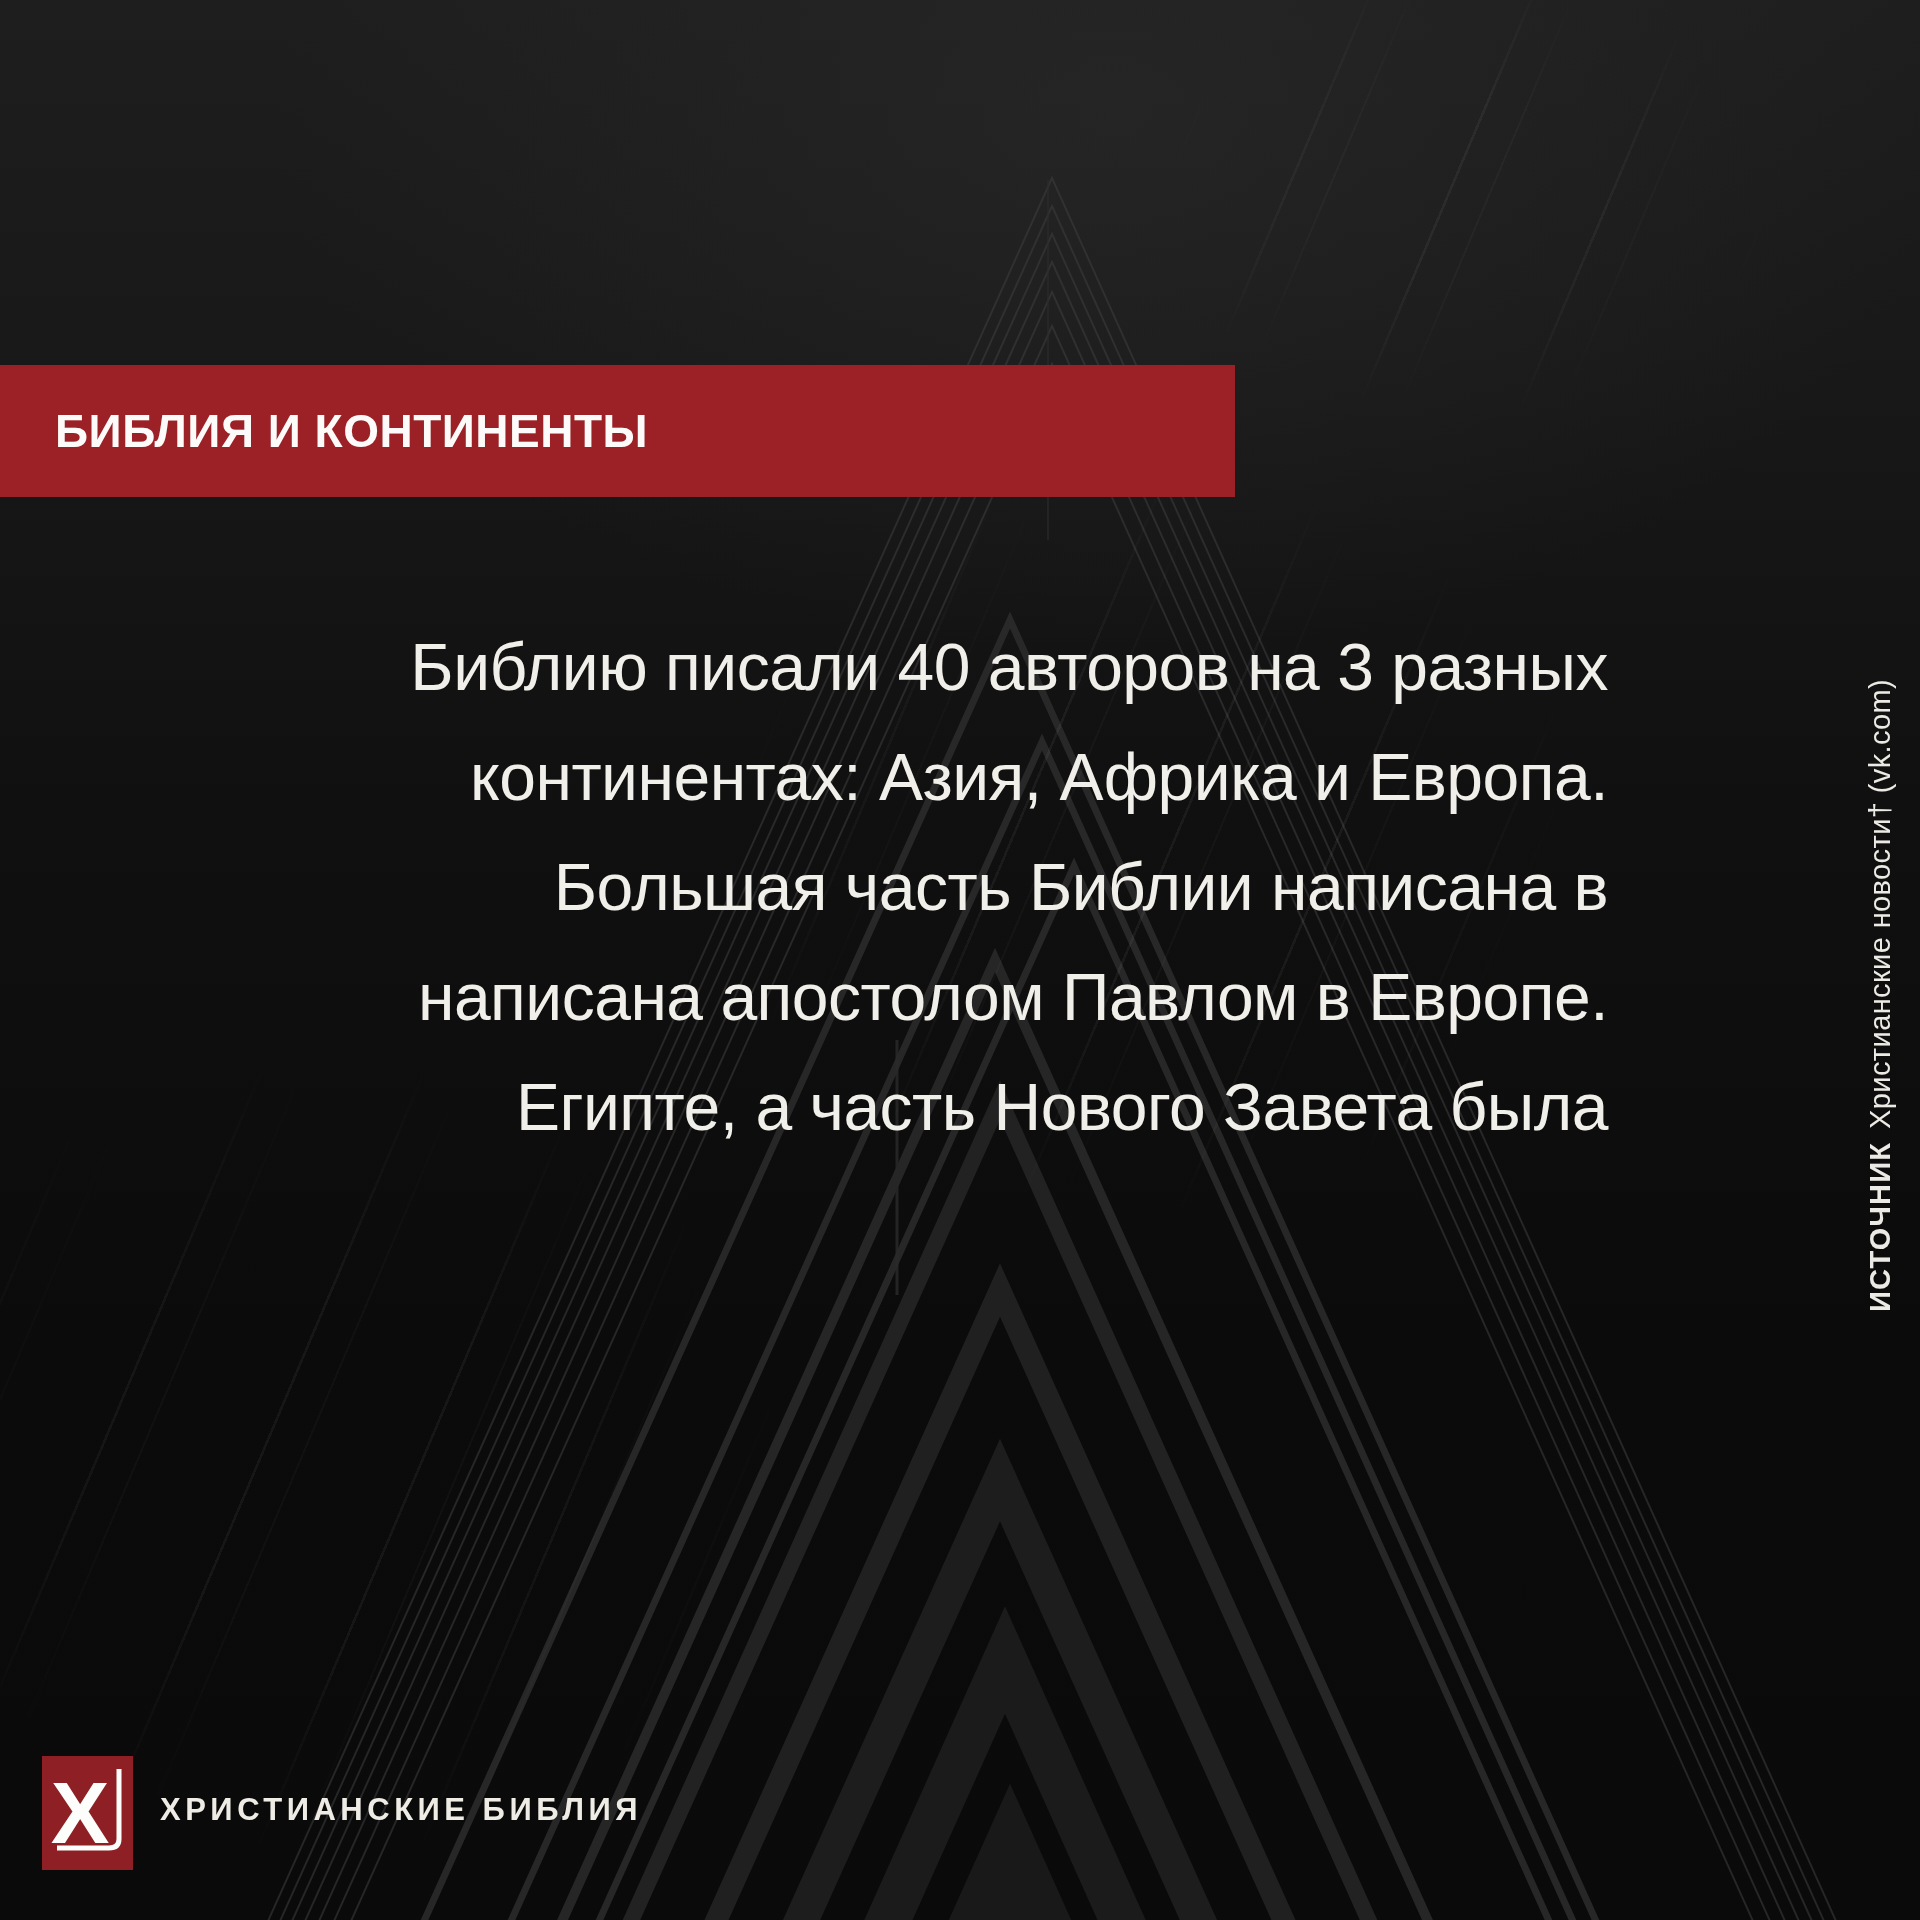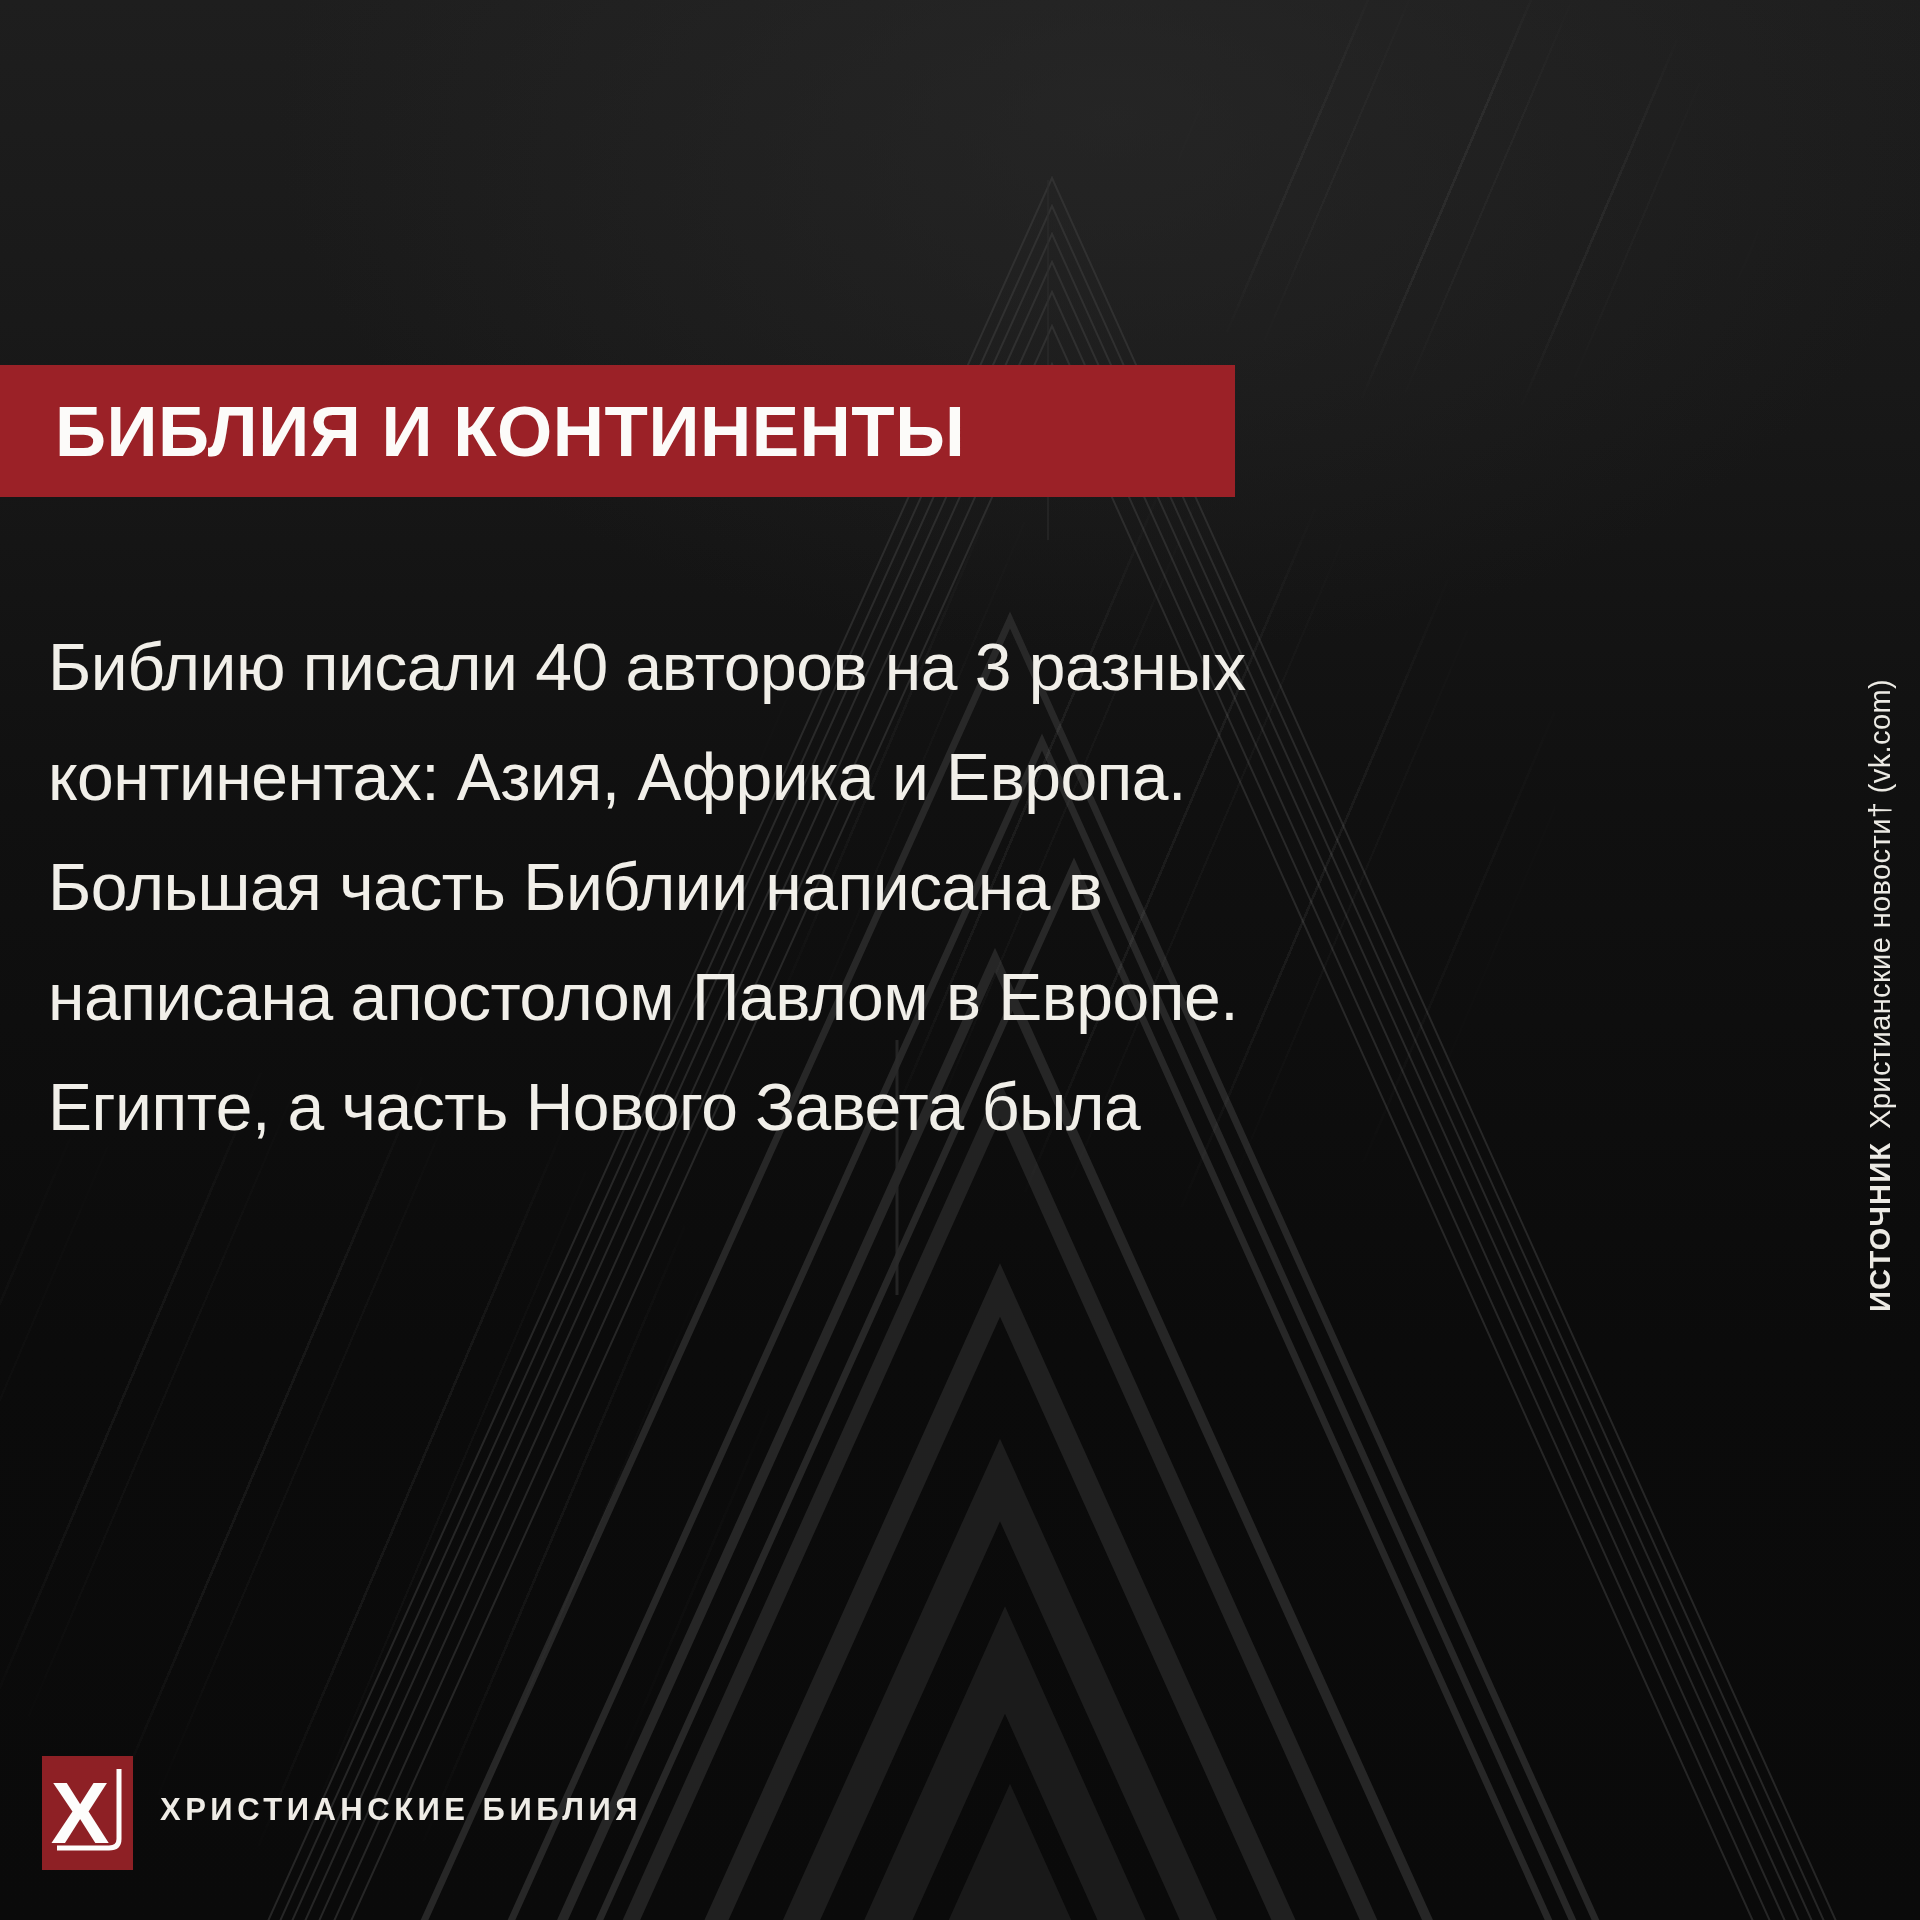--- a/index.html
+++ b/index.html
@@ -29,27 +29,27 @@
             mask-image:radial-gradient(ellipse 420px 300px at 76% 10%, #000 30%, transparent 78%);
   }
 
   .banner{
     position:absolute;left:0;top:365px;width:1235px;height:132px;
     background:#9b2127;
     display:flex;align-items:center;
   }
   .banner-title{
     padding-left:55px;
-    font-size:71px;font-weight:700;letter-spacing:.5px;
+    font-size:46px;font-weight:700;letter-spacing:.5px;
     color:#fcfbf9;white-space:nowrap;
   }
 
   .article{
     position:absolute;left:48px;top:612px;width:1560px;
-    color:#f1efe9;font-size:66px;font-weight:400;letter-spacing:-.5px;
+    color:#f1efe9;font-size:66px;font-weight:400;letter-spacing:-.5px;text-align:right;
   }
   .article .line{height:110px;line-height:110px;white-space:nowrap;}
 
   .source-vertical{
     position:absolute;left:1864px;top:1312px;
     transform:rotate(-90deg);transform-origin:0 0;
     white-space:nowrap;
     font-size:29px;color:#eceae4;letter-spacing:.4px;
   }
   .source-vertical .src-prefix{font-weight:700;letter-spacing:1.2px;margin-right:13px;}

